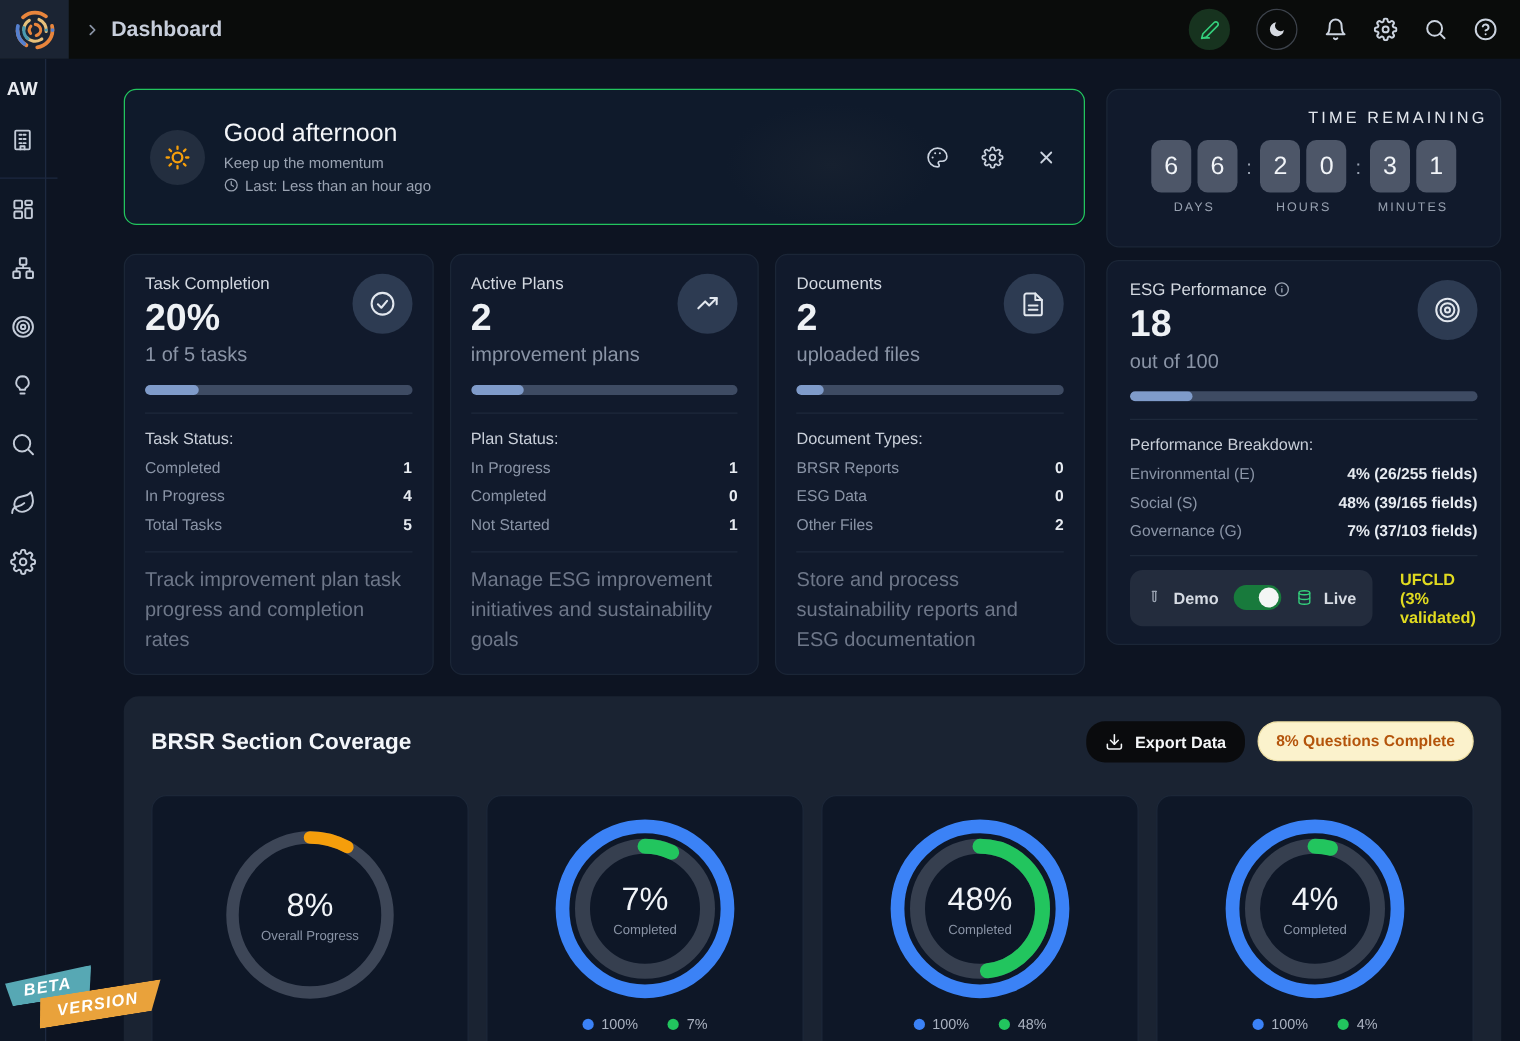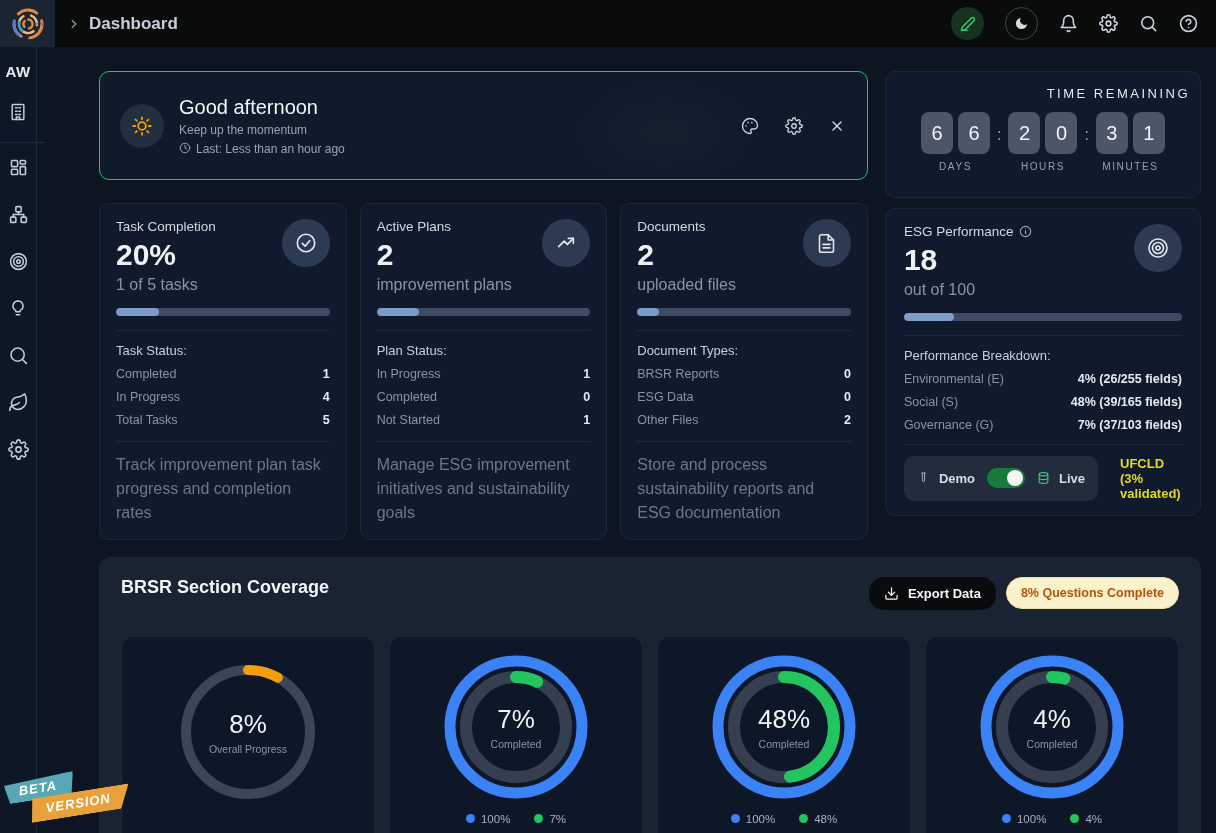--- a/index.html
+++ b/index.html
@@ -83,21 +83,21 @@
   .esg-note { font-size:12.3px; color:#7d8595; line-height:1.45; padding:9px 0; border-bottom:1px solid #1e293b; }
   .esg-bottom { display:flex; margin-top:11px; }
   .toggle-group { background:#232c3d; border-radius:10px; padding:9px 13px; display:flex; align-items:center; gap:9px; }
   .toggle-label { font-size:13px; font-weight:600; color:#d6dbe3; }
   .switch { width:38px; height:20px; border-radius:10px; background:#187a3c; position:relative; margin:0 3px; cursor:pointer; }
   .switch .knob { position:absolute; top:2px; right:2px; width:16px; height:16px; border-radius:50%; background:#f4f6f5; }
   .esg-status { margin-left:22px; font-size:13px; font-weight:700; color:#e0da20; }
 
   
   .brsr-panel { margin-top:17px; background:#1a2332; border-radius:12px 12px 0 0; padding:20px 22px; height:349px; }
-  .brsr-head { display:flex; align-items:flex-start; }
+  .brsr-head { display:flex; align-items:center; }
   .brsr-title { font-size:18px; font-weight:700; color:#f3f6fa; }
   .brsr-actions { margin-left:auto; display:flex; align-items:center; gap:10px; }
   .export-btn { background:#0a0b0d; border-radius:15px; color:#f4f6f8; font-size:13px; font-weight:600;
     padding:9px 15px; display:flex; align-items:center; gap:9px; cursor:pointer; }
   .badge-pill { background:#fbf2cc; border:1px solid #eedfa4; border-radius:999px; color:#b4540b;
     font-size:12.5px; font-weight:700; padding:8px 14px; }
   .donut-grid { display:grid; grid-template-columns:repeat(4,1fr); gap:14px; margin-top:26px; }
   .donut-card { background:#0e1727; border:1px solid #1c2738; border-radius:12px; padding:14px 12px 16px 12px;
     text-align:center; height:239px; }
   .donut-wrap { position:relative; display:inline-block; }

